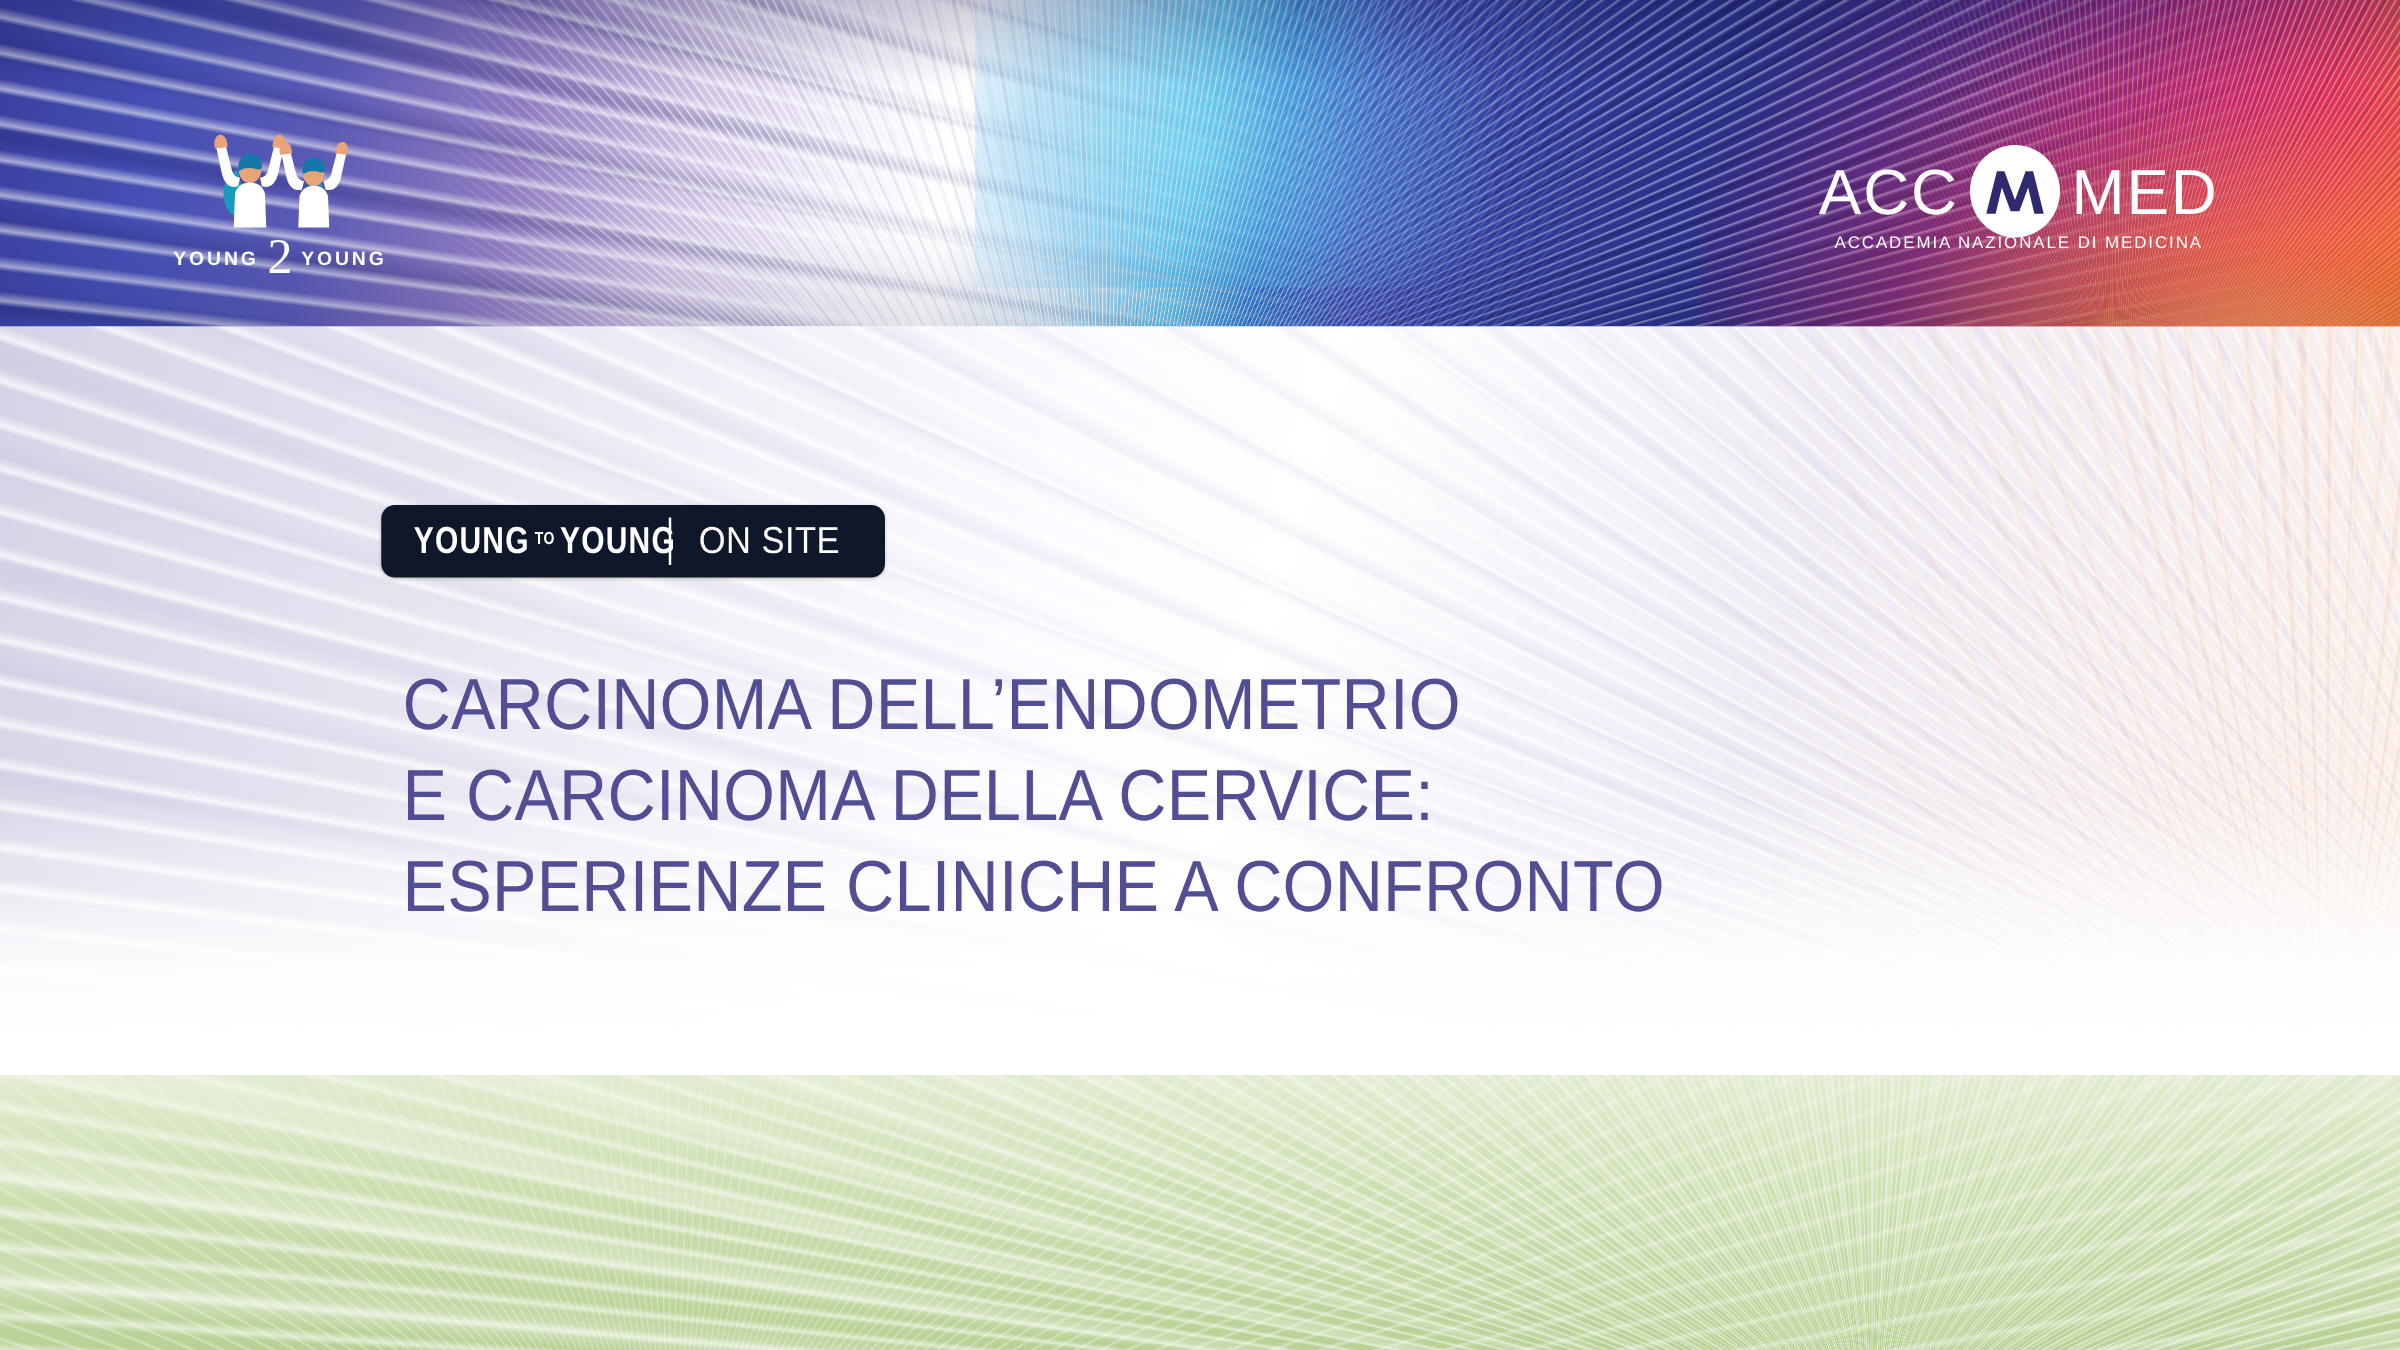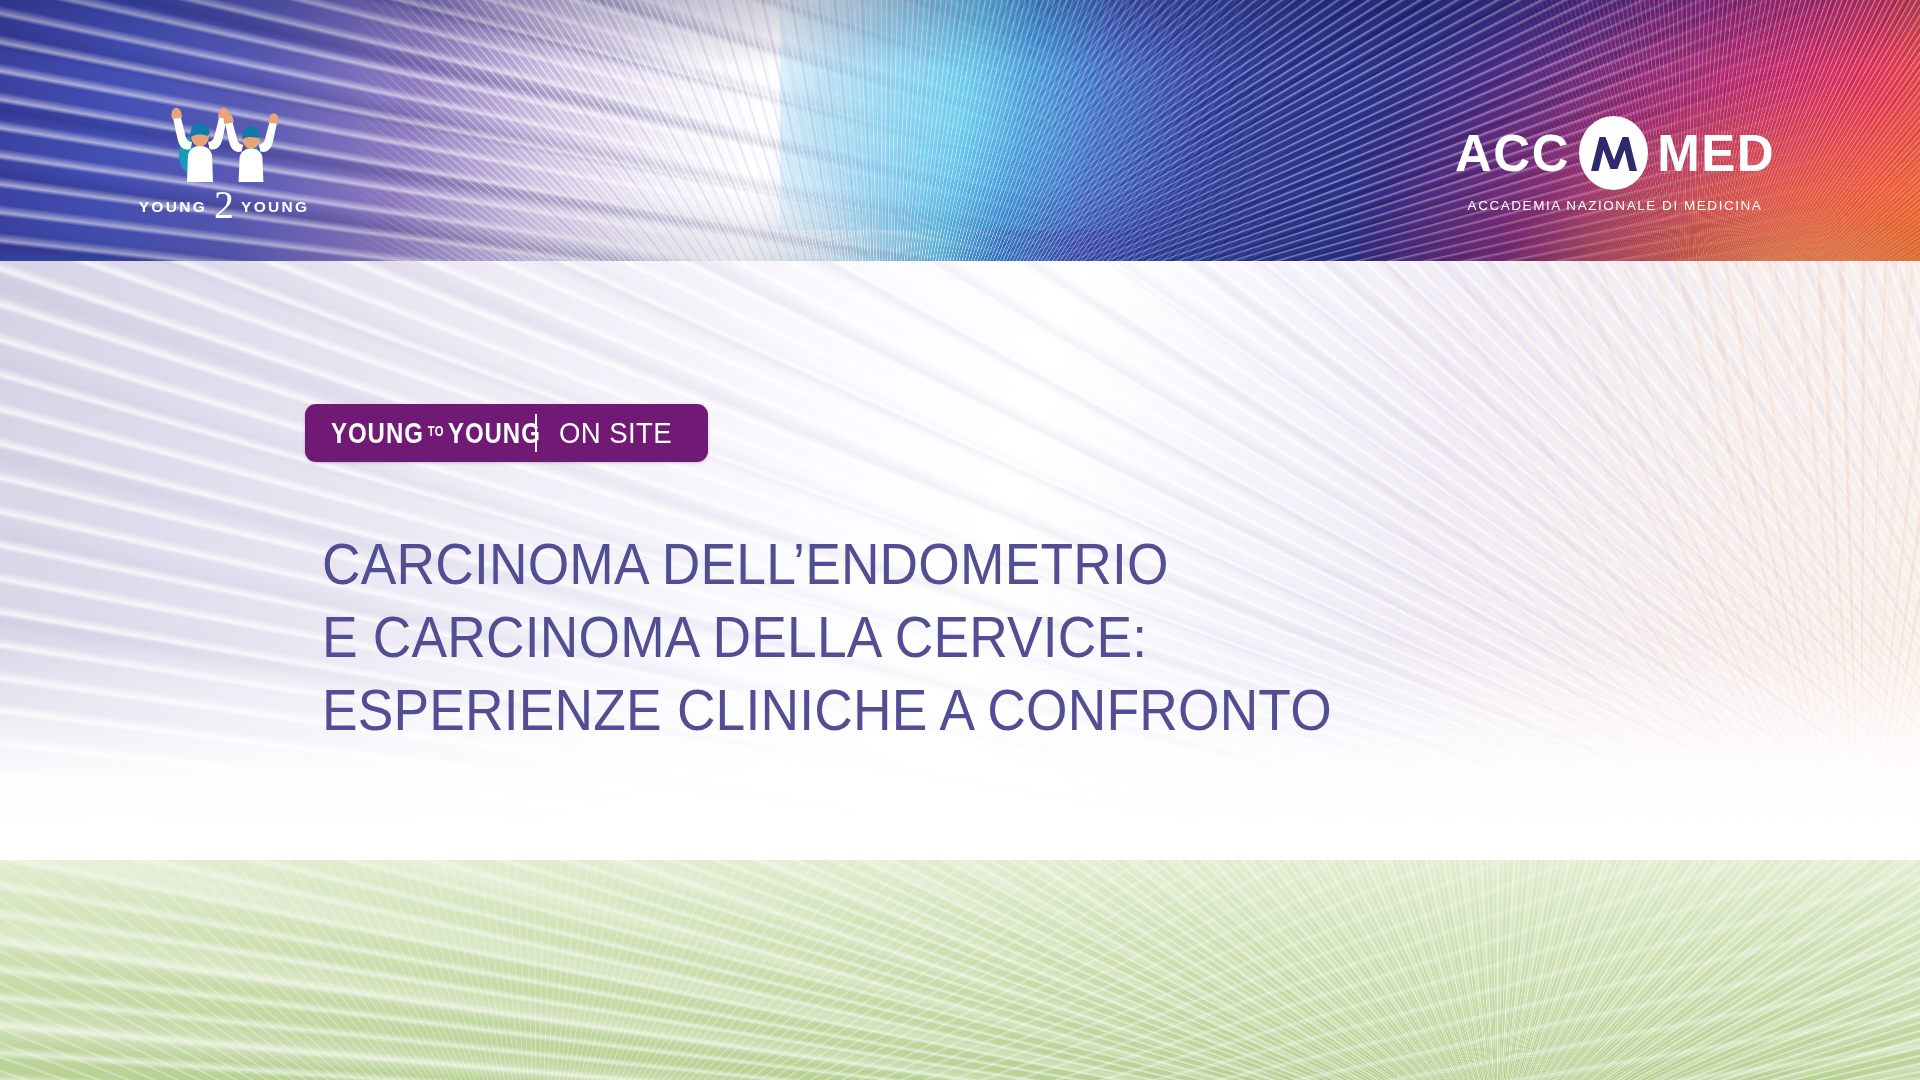--- a/index.html
+++ b/index.html
@@ -243,41 +243,41 @@
     transform:translateY(2px);
   }
 
   
   .accmed { position:absolute; left:1455px; top:118px; width:320px; height:112px; }
   .accmed-main {
     position:absolute; left:0; top:0; width:320px; height:70px;
     display:flex; align-items:center; justify-content:center; gap:4px;
   }
   .accmed-acc, .accmed-med {
-    font-size:51px; font-weight:700; color:#ffffff;
+    font-size:51px; font-weight:400; color:#ffffff;
     letter-spacing:1.5px; line-height:1;
     font-family:"Liberation Sans", sans-serif;
   }
   .accmed-mark {
     position:relative; width:74px; height:74px; border-radius:50%;
     background:#ffffff; margin:0 5px;
     display:flex; align-items:center; justify-content:center;
   }
   .accmed-sub {
-    position:absolute; left:0; top:80px; width:320px; text-align:center;
+    position:absolute; left:0; top:68px; width:320px; text-align:center;
     font-size:13.5px; color:#ffffff; letter-spacing:1.55px;
     font-weight:400;
     font-family:"Liberation Sans", sans-serif;
   }
 
   
   .badge {
     position:absolute; left:305px; top:404px;
     height:58px; border-radius:11px;
-    background:#701a75;
+    background:#0f172a;
     display:flex; align-items:center;
     padding:0 26px;
     box-shadow:0 1px 3px rgba(70,90,40,.28);
   }
   .badge-y2y {
     font-size:30px; font-weight:700; color:#ffffff;
     letter-spacing:1.2px; white-space:nowrap;
     transform:scaleX(.80); transform-origin:left center;
     font-family:"Liberation Sans", sans-serif;
   }

